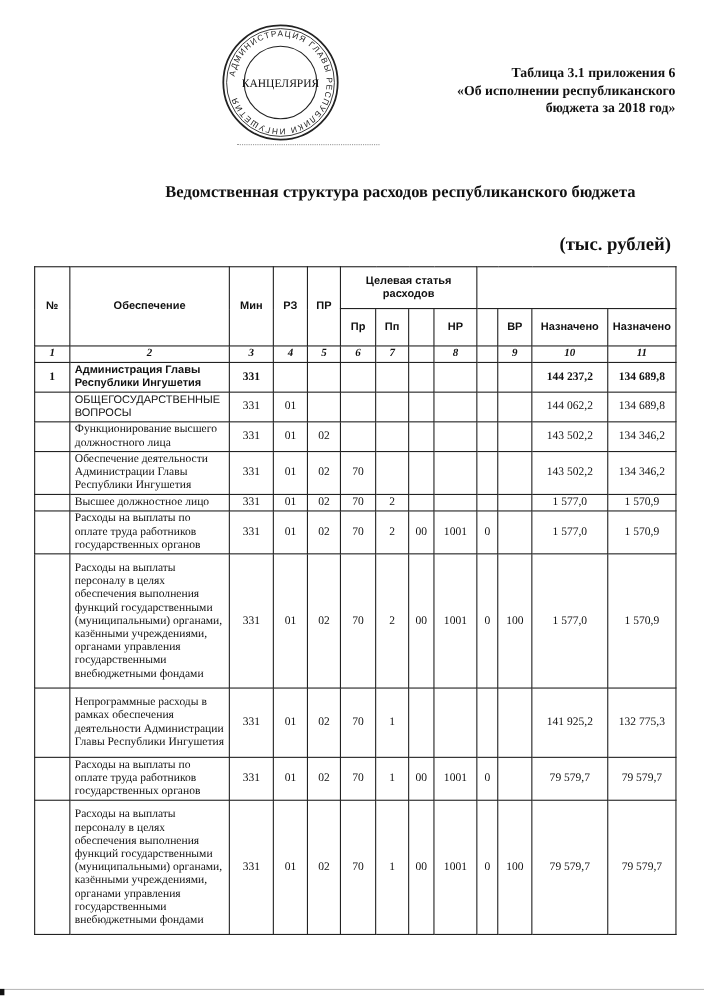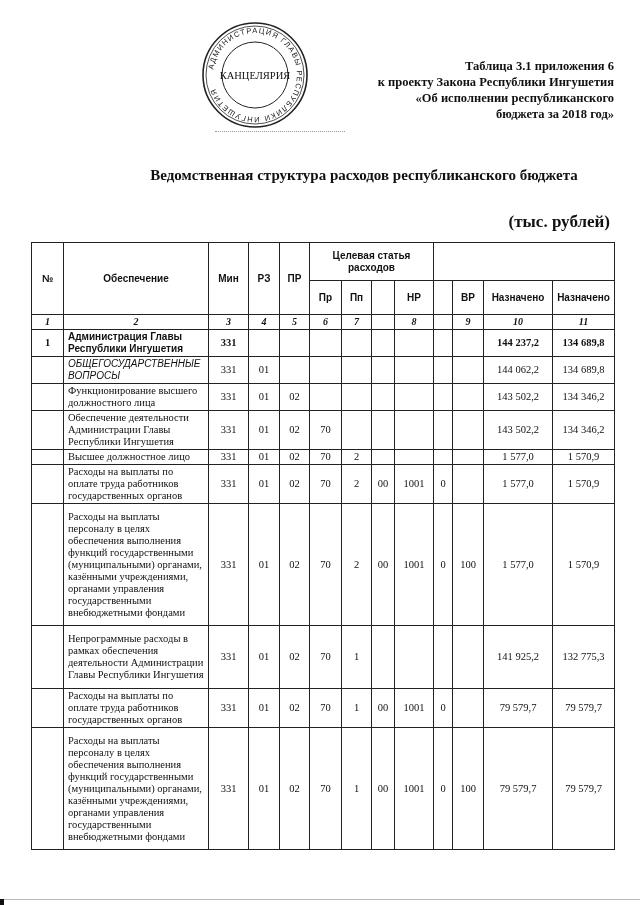--- a/index.html
+++ b/index.html
@@ -16,21 +16,21 @@
   table.budget { position: absolute; left: 31px; top: 242px; border-collapse: collapse;
                  table-layout: fixed; width: 583px; font-size: 10.5px; line-height: 12px; }
   table.budget td, table.budget th { border: 1px solid #222; padding: 1px 3px;
                  vertical-align: middle; text-align: center; }
   table.budget th { font-family: "Liberation Sans", sans-serif; font-weight: bold; font-size: 10px; }
   table.budget td.name { text-align: left; padding-left: 4px; }
   table.budget td.num { text-align: center; }
   .colnum td { font-style: italic; font-weight: bold; font-size: 10px; height: 11px; padding: 0; }
   .bold td { font-weight: bold; }
   .bold td.name { font-family: "Liberation Sans", sans-serif; font-size: 10px; }
-  .sans td.name { font-family: "Liberation Sans", sans-serif; font-size: 10px; font-style: italic; }
+  .sans td.name { font-family: "Liberation Sans", sans-serif; font-size: 10px; }
   .footer-line { position: absolute; left: 0; top: 899px; width: 640px; height: 1px; background: #bbb; }
   .footer-mark { position: absolute; left: 0; top: 899px; width: 4px; height: 6px; background: #111; }
 </style>
 </head>
 <body>
 
 <svg class="stamp" viewBox="0 0 110 110">
   <defs>
     <path id="ringpath" d="M55,55 m-42,0 a42,42 0 1,1 84,0 a42,42 0 1,1 -84,0"></path>
   </defs>
@@ -39,21 +39,20 @@
   <circle cx="55" cy="55" r="33" fill="none" stroke="#222" stroke-width="1"></circle>
   <text font-family="Liberation Sans, sans-serif" font-size="7.5" fill="#222" letter-spacing="1.2">
     <textPath href="#ringpath" startOffset="2%">АДМИНИСТРАЦИЯ ГЛАВЫ РЕСПУБЛИКИ ИНГУШЕТИЯ</textPath>
   </text>
   <text x="55" y="59" text-anchor="middle" font-family="Liberation Serif, serif" font-size="10.5" fill="#111">КАНЦЕЛЯРИЯ</text>
 </svg>
 <div class="stamp-dots"></div>
 
 <div class="annex">
   <div>Таблица 3.1  приложения 6</div>
-  <div>к проекту Закона Республики Ингушетия</div>
   <div>«Об исполнении  республиканского</div>
   <div>бюджета за 2018  год»</div>
 </div>
 
 <div class="title">
   <div>Ведомственная структура расходов республиканского бюджета</div>
 </div>
 <div class="units">(тыс. рублей)</div>
 
 <table class="budget">

